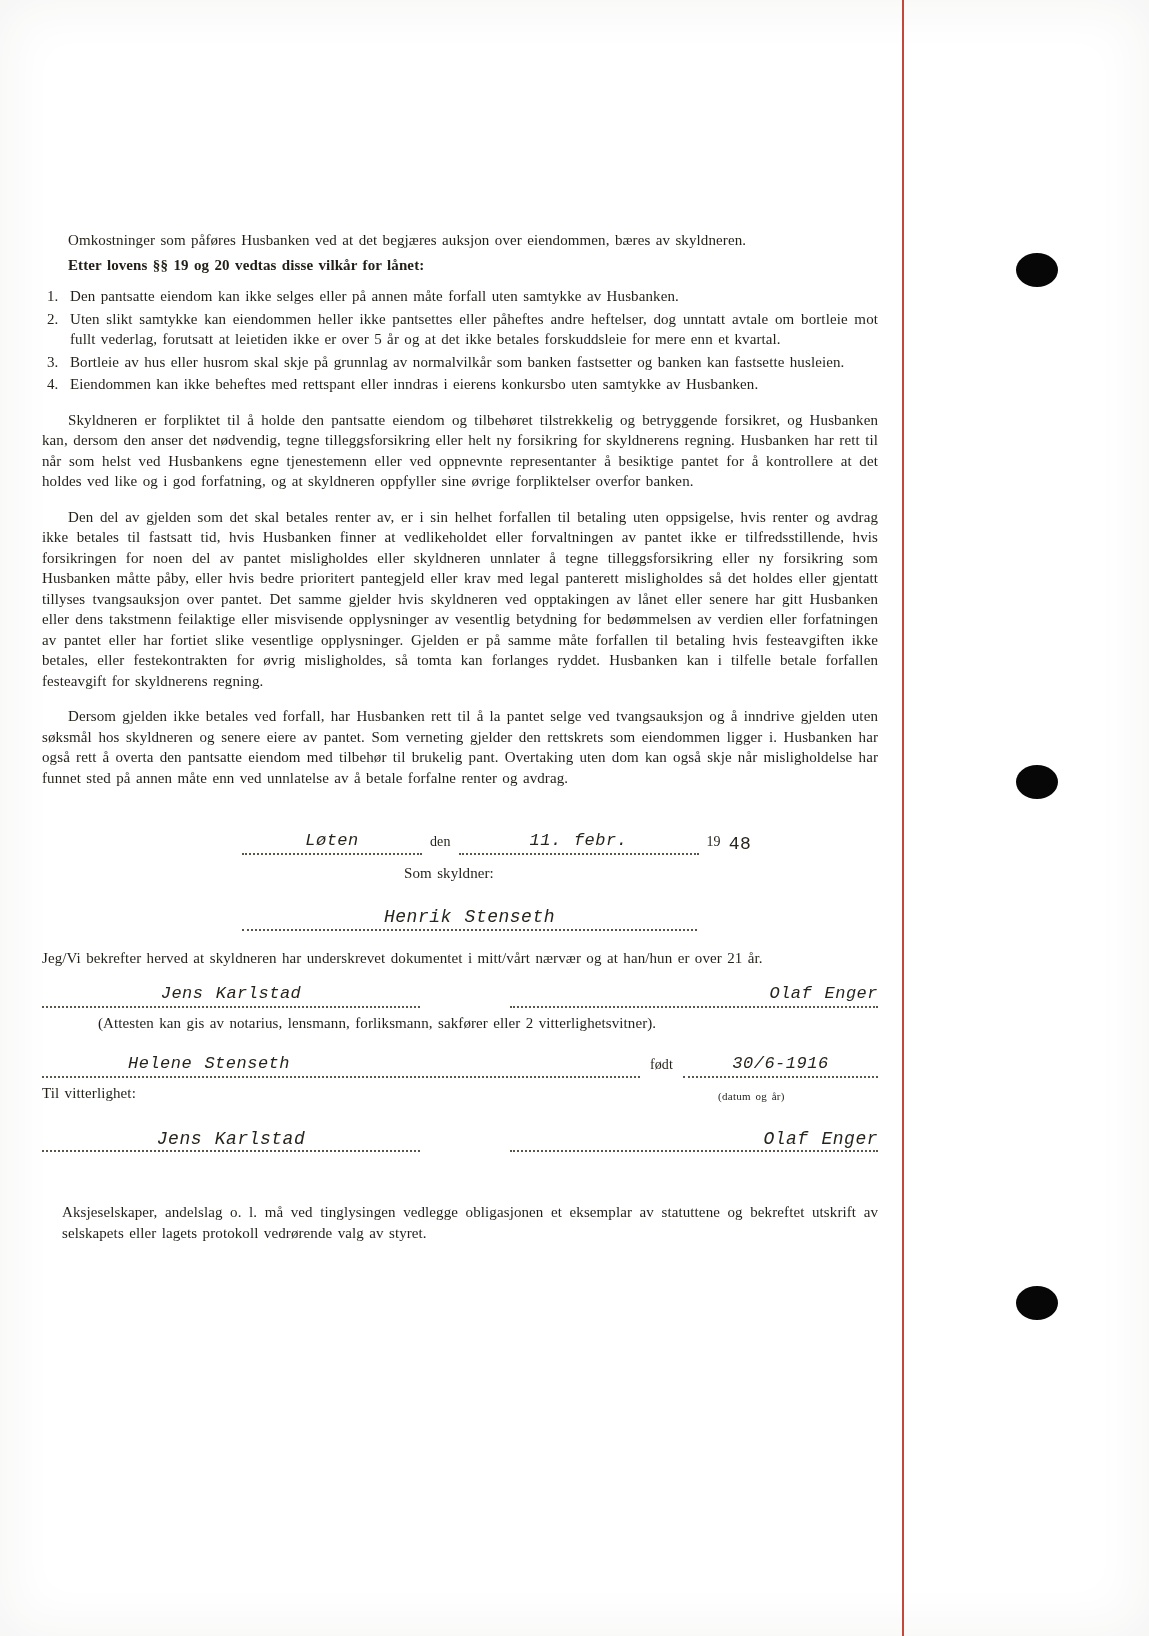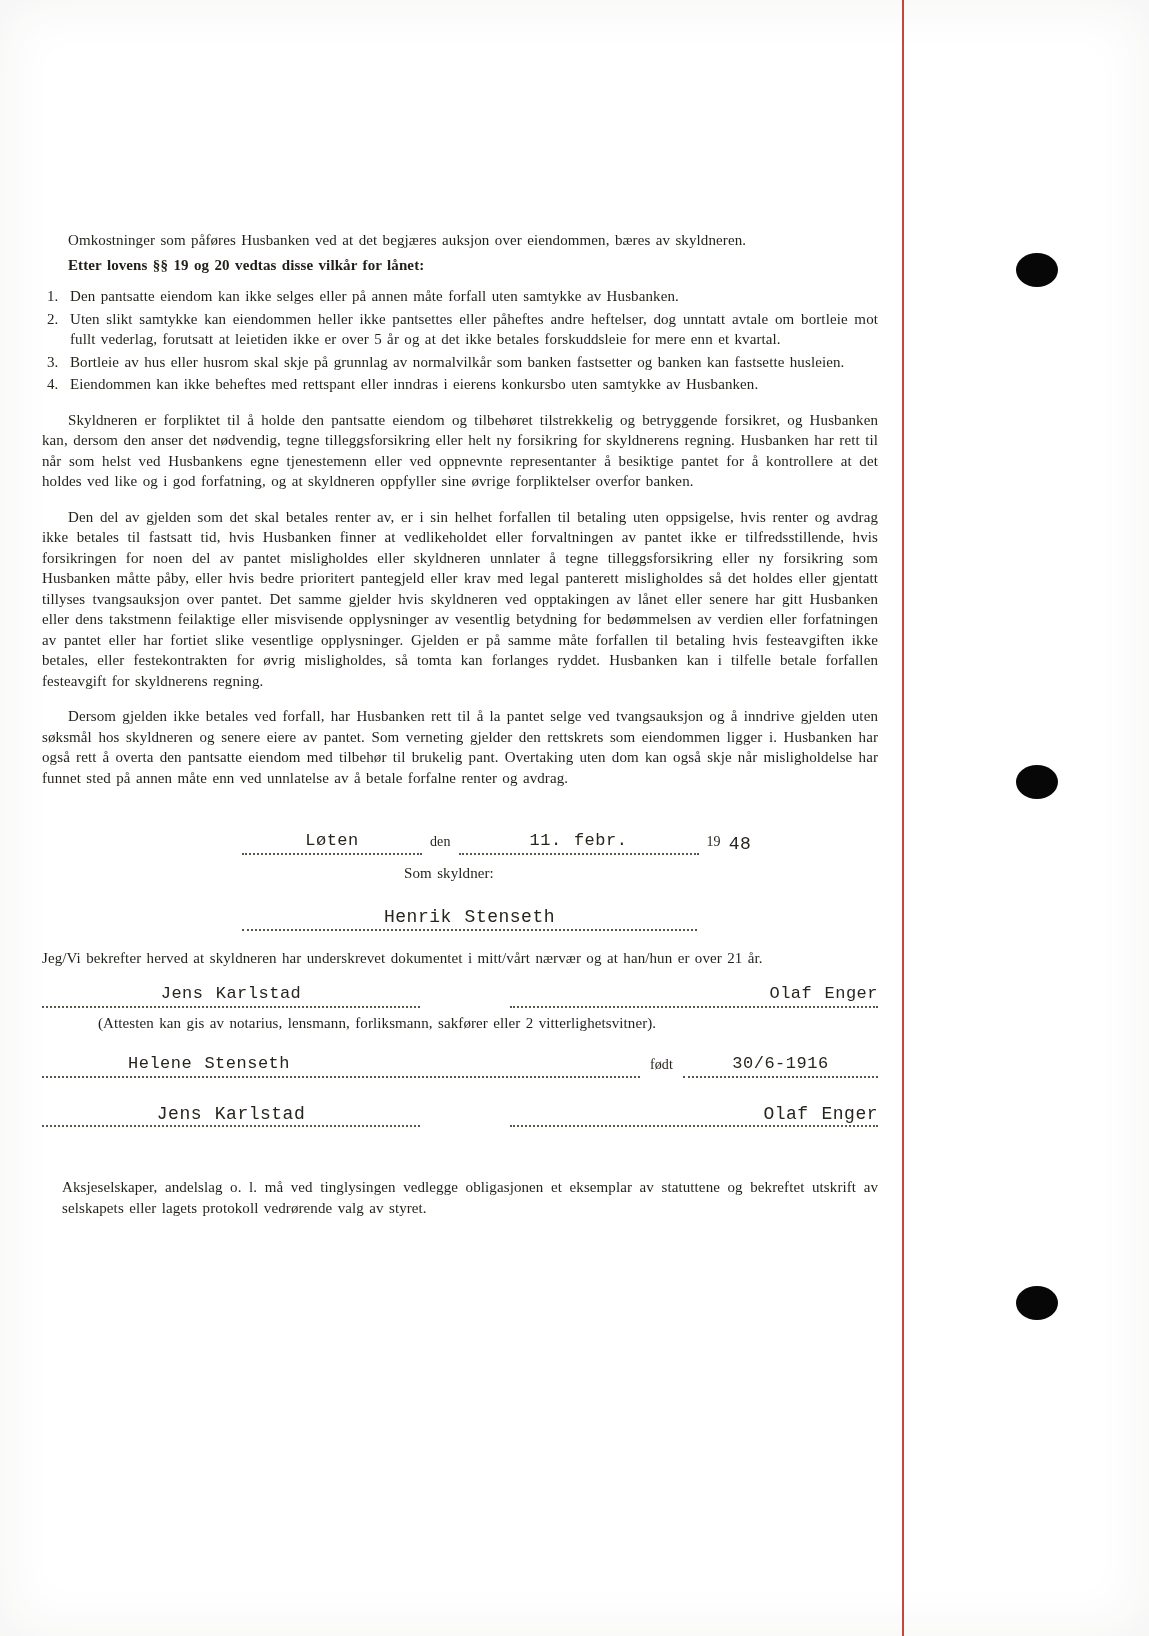--- a/index.html
+++ b/index.html
@@ -36,21 +36,21 @@
   .conds { margin-top:11px; }
   .cond { position:relative; padding-left:28px; text-align:justify; margin-bottom:2px; }
   .cond .num { position:absolute; left:5px; }
 
   .body-p { margin-top:15px; text-indent:26px; text-align:justify; }
 
   .typed {
     font-family:"Liberation Mono", "DejaVu Sans Mono", monospace;
     font-size:17px; color:#26241c; white-space:nowrap; letter-spacing:0.5px;
   }
-  .seg, .wit-seg, .debtor-line { border-bottom:2px dotted #5a574a; }
+  .seg, .wit-seg, .debtor-line { border-bottom:2px dotted #5a574a;font-style:italic; }
 
   .date-row { margin:42px 0 0 200px; display:flex; align-items:flex-end; gap:8px; }
   .seg-place { width:180px; text-align:center; padding-bottom:1px; }
   .seg-date  { width:240px; text-align:center; padding-bottom:1px; }
   .plabel { font-size:14px; padding-bottom:2px; }
   .y48 { font-size:18px; }
 
   .som-skyldner { margin:8px 0 0 362px; }
 
   .debtor-line { margin:24px 0 0 200px; width:455px; text-align:center; padding-bottom:1px; }
@@ -141,20 +141,24 @@
 
     <p class="attest">(Attesten kan gis av notarius, lensmann, forliksmann, sakfører eller 2 vitterlighetsvitner).</p>
 
 
     <div class="spouse-row">
       <span class="seg spouse-seg"><span class="typed">Helene Stenseth</span></span>
       <span class="plabel fodt">født</span>
       <span class="seg birth-seg"><span class="typed">30/6-1916</span></span>
     </div>
 
+    <div class="under-row">
+      <span class="til-vit">Til vitterlighet:</span>
+      <span class="datum">(datum og år)</span>
+    </div>
 
     <div class="wit-row wit-row-2">
       <span class="wit-seg w1"><span class="typed">Jens Karlstad</span></span>
       <span class="wit-seg w2"><span class="typed">Olaf Enger</span></span>
     </div>
 
     <p class="footer-note">Aksjeselskaper, andelslag o. l. må ved tinglysingen vedlegge obligasjonen et eksemplar av statuttene og bekreftet utskrift av selskapets eller lagets protokoll vedrørende valg av styret.</p>
 
   </div>
 </div>

